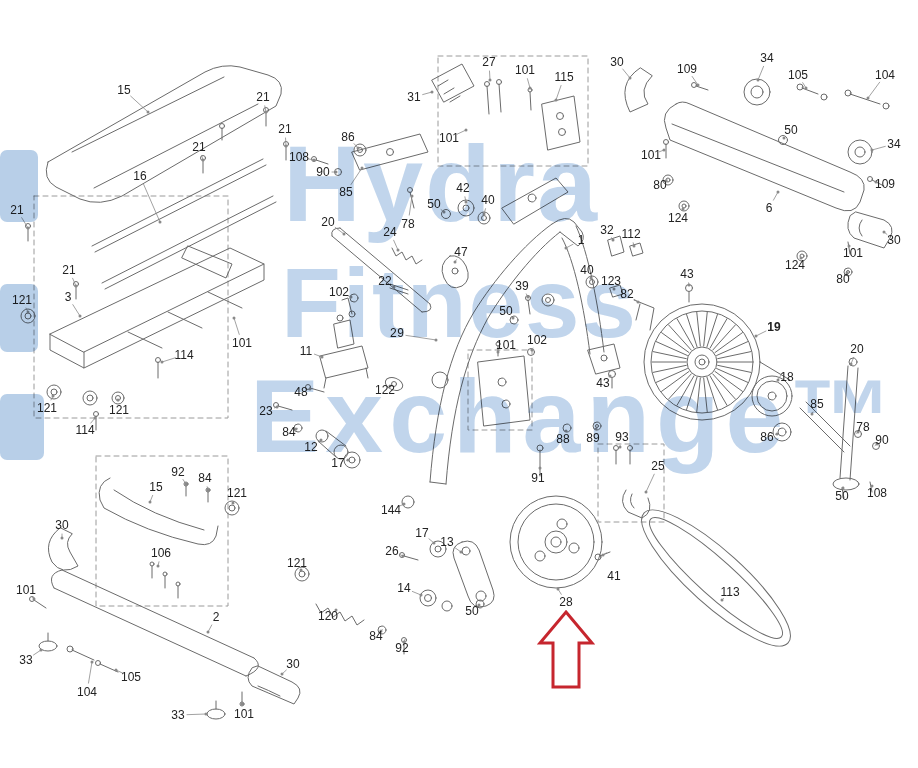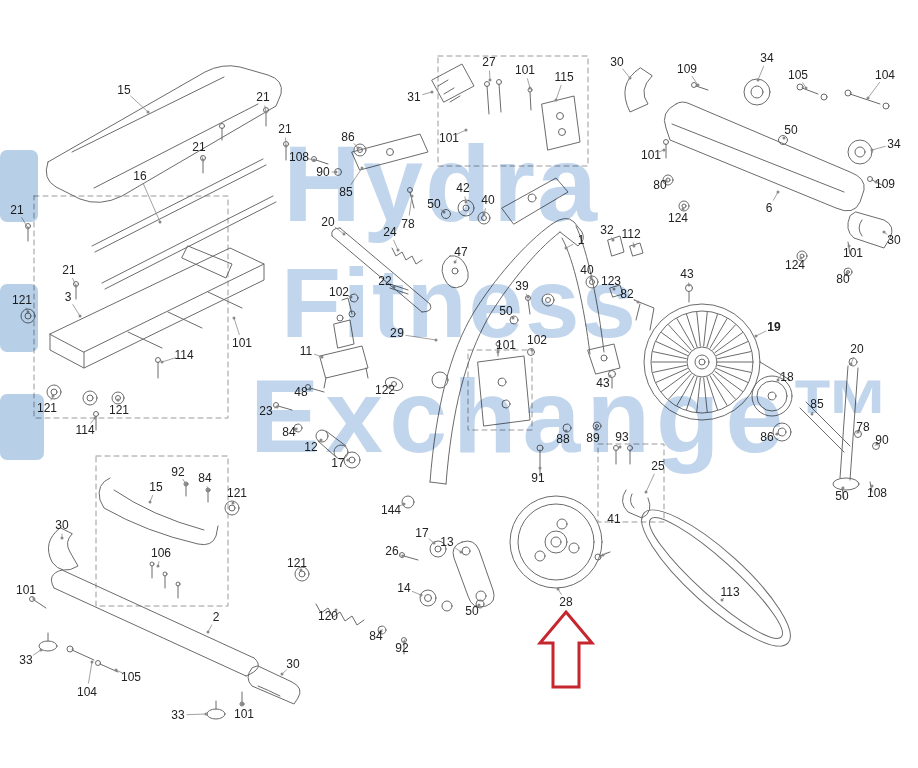--- a/index.html
+++ b/index.html
@@ -681,21 +681,21 @@
       <div class="part-label" style="left: 237px; top: 493px;">121</div>
       <div class="part-label" style="left: 62px; top: 525px;">30</div>
       <div class="part-label" style="left: 161px; top: 553px;">106</div>
       <div class="part-label" style="left: 26px; top: 590px;">101</div>
       <div class="part-label" style="left: 422px; top: 533px;">17</div>
       <div class="part-label" style="left: 392px; top: 551px;">26</div>
       <div class="part-label" style="left: 447px; top: 542px; text-align: right;">13</div>
       <div class="part-label" style="left: 297px; top: 563px;">121</div>
       <div class="part-label" style="left: 404px; top: 588px;">14</div>
       <div class="part-label" style="left: 472px; top: 611px;">50</div>
-      <div class="part-label" style="left: 614px; top: 519px; text-align: center;">41</div>
+      <div class="part-label" style="left: 614px; top: 576px; text-align: center;">41</div>
       <div class="part-label" style="left: 566px; top: 602px;">28</div>
       <div class="part-label" style="left: 730px; top: 592px; text-align: right;">113</div>
       <div class="part-label" style="left: 328px; top: 616px;">120</div>
       <div class="part-label" style="left: 376px; top: 636px;">84</div>
       <div class="part-label" style="left: 402px; top: 648px;">92</div>
       <div class="part-label" style="left: 216px; top: 617px;">2</div>
       <div class="part-label" style="left: 26px; top: 660px;">33</div>
       <div class="part-label" style="left: 131px; top: 677px;">105</div>
       <div class="part-label" style="left: 87px; top: 692px;">104</div>
       <div class="part-label" style="left: 293px; top: 664px;">30</div>

